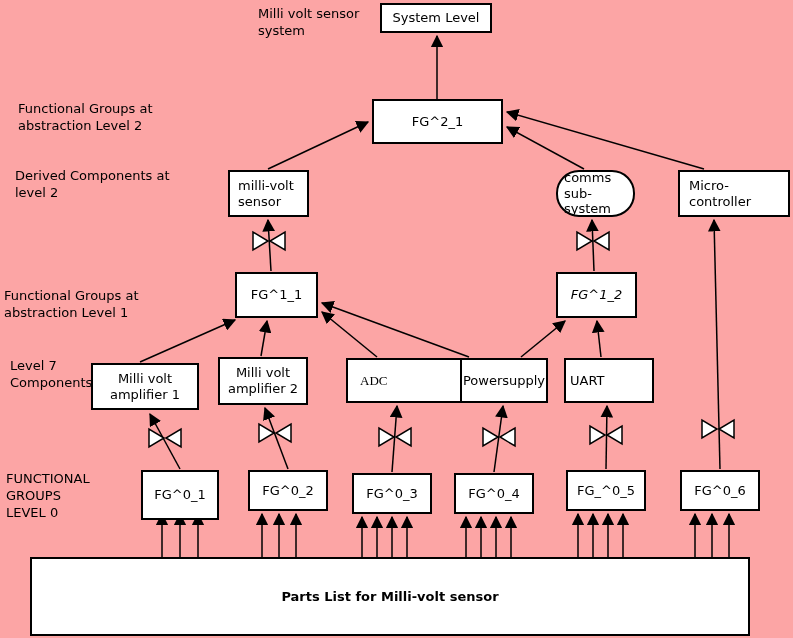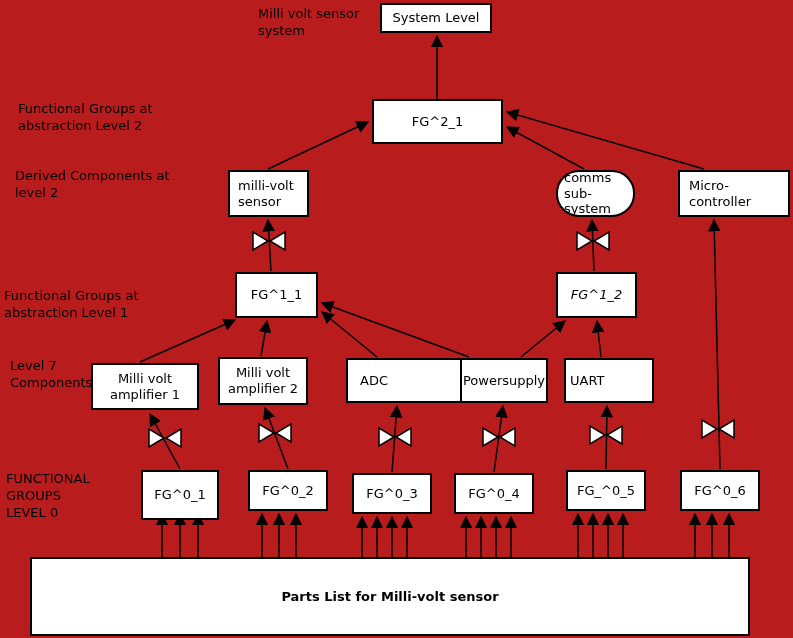--- a/index.html
+++ b/index.html
@@ -1,17 +1,17 @@
 <!DOCTYPE html>
 <html><head>
 <meta charset="utf-8">
 <style>
   html,body{margin:0;padding:0;background:#ffffff;}
   body{font-family:"DejaVu Sans","Liberation Sans",sans-serif;color:#000;}
-  .stage{position:relative;width:793px;height:638px;background:#b91c1c;font-size:13px;overflow:hidden;}
+  .stage{position:relative;width:793px;height:638px;background:#fca5a5;font-size:13px;overflow:hidden;}
   .stage svg{position:absolute;left:0;top:0;z-index:1;}
   .node{
     position:absolute;z-index:2;background:#fff;border:2px solid #000;
     display:flex;align-items:center;justify-content:center;
     text-align:center;white-space:pre-line;line-height:1.2;box-sizing:border-box;
   }
   .node.leftalign{justify-content:flex-start;text-align:left;}
   .lbl{position:absolute;z-index:2;white-space:pre-line;line-height:1.3;}
 </style>
 </head>
@@ -140,21 +140,21 @@
   <div class="node leftalign" style="left:678px;top:170px;width:112px;height:47px;padding-left:9px;">Micro-
 controller</div>
 
   <div class="node" style="left:235px;top:272px;width:83px;height:46px;">FG^1_1</div>
   <div class="node" style="left:556px;top:272px;width:81px;height:46px;font-style:italic;">FG^1_2</div>
 
   <div class="node" style="left:91px;top:363px;width:108px;height:47px;">Milli volt
 amplifier 1</div>
   <div class="node" style="left:218px;top:357px;width:90px;height:48px;">Milli volt
 amplifier 2</div>
-  <div class="node leftalign" style="left:346px;top:358px;width:118px;height:45px;padding-left:12px;">ADC</div>
+  <div class="node leftalign" style="left:346px;top:358px;width:118px;height:45px;padding-left:12px;font-family:Liberation Serif, serif;">ADC</div>
   <div class="node" style="left:460px;top:358px;width:88px;height:45px;">Powersupply</div>
   <div class="node leftalign" style="left:564px;top:358px;width:90px;height:45px;padding-left:4px;">UART</div>
 
   <div class="node" style="left:141px;top:470px;width:78px;height:50px;">FG^0_1</div>
   <div class="node" style="left:248px;top:470px;width:80px;height:41px;">FG^0_2</div>
   <div class="node" style="left:352px;top:473px;width:80px;height:41px;">FG^0_3</div>
   <div class="node" style="left:454px;top:473px;width:80px;height:41px;">FG^0_4</div>
   <div class="node" style="left:566px;top:470px;width:80px;height:41px;">FG_^0_5</div>
   <div class="node" style="left:680px;top:470px;width:80px;height:41px;">FG^0_6</div>
 

